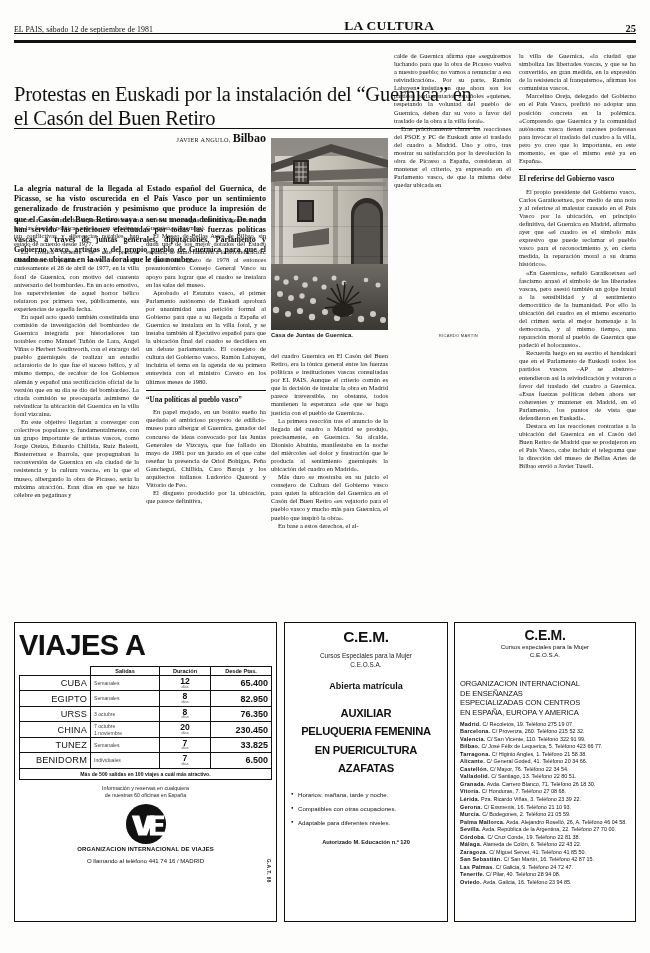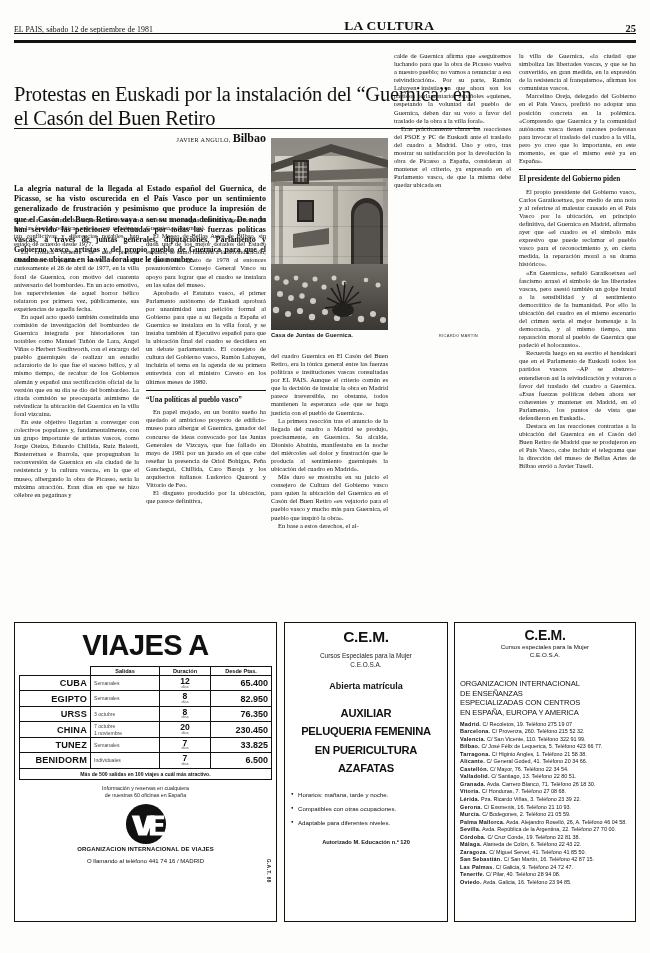--- a/index.html
+++ b/index.html
@@ -76,27 +76,27 @@
   #c5 { left:519px; top:52px;  width:117px; }
 
   
   .adband { position:absolute; left:14px; top:622px; width:622px; height:318px; }
   .ad { position:absolute; border:1.4px solid #111; box-sizing:border-box; background:#fff; }
 
   
   #ad-viajes { left:0px; top:0px; width:263px; height:300px; padding:4px; }
   .viajes-title {
     font-family:"Liberation Sans", sans-serif; font-weight:bold;
-    font-size:29px; text-align:center; letter-spacing:-.6px; margin:2px 0 4px 0;
+    font-size:29px; text-align:left; letter-spacing:-.6px; margin:2px 0 4px 0;
   }
   table.viajes { width:100%; border-collapse:collapse; font-family:"Liberation Sans", sans-serif; }
   table.viajes th, table.viajes td { border:.8px solid #111; padding:1px 3px; }
   table.viajes th { font-size:5.6px; font-weight:bold; text-align:center; }
   table.viajes th.blank { border-left:none; border-top:none; }
-  .vt-dest { font-size:9.2px; font-weight:bold; text-align:right; width:64px; letter-spacing:.2px; }
+  .vt-dest { font-size:9.2px; font-weight:normal; text-align:right; width:64px; letter-spacing:.2px; }
   .vt-sal  { font-size:5.1px; text-align:left; width:62px; color:#444; line-height:1.25; }
   .vt-dur  { font-size:8.6px; font-weight:bold; text-align:center; width:44px; line-height:1; }
   .vt-dur small { display:block; font-size:3.8px; font-weight:normal; color:#555; }
   .vt-pre  { font-size:9px; font-weight:bold; text-align:right; }
   .viajes-note {
     font-family:"Liberation Sans", sans-serif; font-size:5.1px; font-weight:bold;
     text-align:center; border:.8px solid #111; border-top:none; padding:2px 0;
   }
   .viajes-info {
     font-family:"Liberation Sans", sans-serif; font-size:5.3px;
@@ -314,21 +314,21 @@
 
   <div class="col" id="c4">
     <p class="noind">calde de Guernica afirma que «seguiremos luchando para que la obra de Picasso vuelva a nuestro pueblo; no vamos a renunciar a esa reivindicación». Por su parte, Ramón Labayen insistía en que ahora son los partidos parlamentarios españoles «quienes, respetando la voluntad del pueblo de Guernica, deben dar su voto a favor del traslado de la obra a la villa foral».</p>
     <p>Eras prácticamente claras las reacciones del PSOE y PC de Euskadi ante el traslado del cuadro a Madrid. Uno y otro, tras mostrar su satisfacción por la devolución la obra de Picasso a España, consideran al mantener el criterio, ya expresado en el Parlamento vasco, de que la misma debe quedar ubicada en</p>
   </div>
 
   <div class="col" id="c5">
     <p class="noind">la villa de Guernica, «la ciudad que simboliza las libertades vascas, y que se ha convertido, en gran medida, en la expresión de la resistencia al franquismo», afirman los comunistas vascos.</p>
     <p>Marcelino Oreja, delegado del Gobierno en el País Vasco, prefirió no adoptar una posición concreta en la polémica. «Comprendo que Guernica y la comunidad autónoma vasca tienen razones poderosas para invocar el traslado del cuadro a la villa, pero yo creo que lo importante, en este momento, es que el mismo esté ya en España».</p>
     <div class="shrule"></div>
-    <p class="sh">El presidente del Gobierno piden</p>
+    <p class="sh">El referirse del Gobierno vasco</p>
     <p>El propio presidente del Gobierno vasco, Carlos Garaikoetxea, por medio de una nota y al referirse al malestar causado en el País Vasco por la ubicación, en principio definitiva, del Guernica en Madrid, afirmaba ayer que «el cuadro es el símbolo más expresivo que puede reclamar el pueblo vasco para el reconocimiento y, en cierta medida, la reparación moral a su drama histórico».</p>
     <p>«En Guernica», señaló Garaikoetxea «el fascismo arrasó el símbolo de las libertades vascas, pero asestó también un golpe brutal a la sensibilidad y al sentimiento democrático de la humanidad. Por ello la ubicación del cuadro en el mismo escenario del crimen sería el mejor homenaje a la democracia, y al mismo tiempo, una reparación moral al pueblo de Guernica que padeció el holocausto».</p>
     <p>Recuerda luego en su escrito el hendakari que en el Parlamento de Euskadi todos los partidos vascos –AP se abstuvo– entendieron así la reivindicación y votaron a favor del traslado del cuadro a Guernica. «Esas fuerzas políticas deben ahora ser coherentes y mantener en Madrid, en el Parlamento, los puntos de vista que defendieron en Euskadi».</p>
     <p>Destaca en las reacciones contrarias a la ubicación del Guernica en el Casón del Buen Retiro de Madrid que se produjeron en el País Vasco, cabe incluir el telegrama que la dirección del museo de Bellas Artes de Bilbao envió a Javier Tusell.</p>
   </div>
 
   <div class="adband">
 
     <div class="ad" id="ad-viajes">
       <div class="viajes-title">VIAJES A</div>

